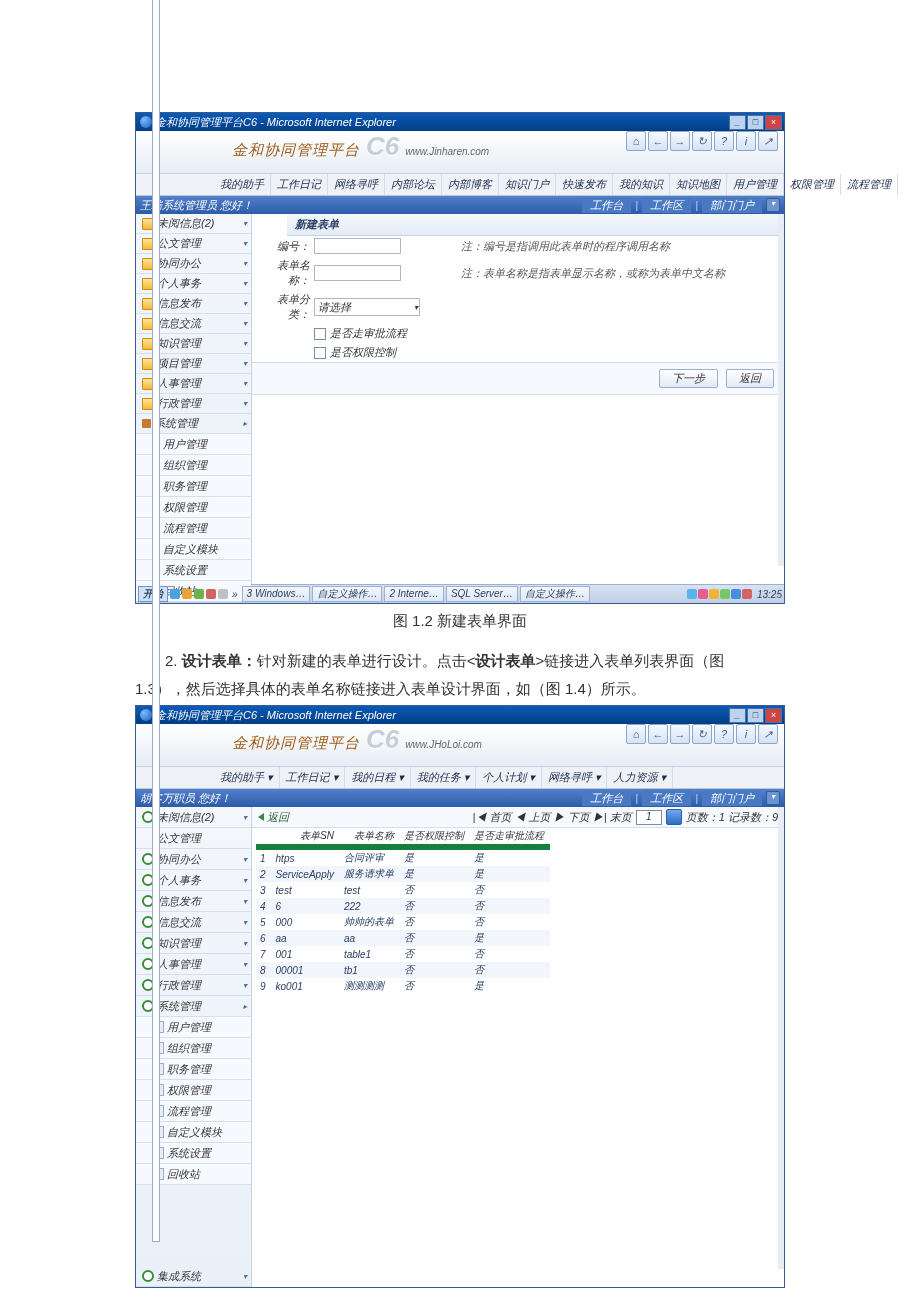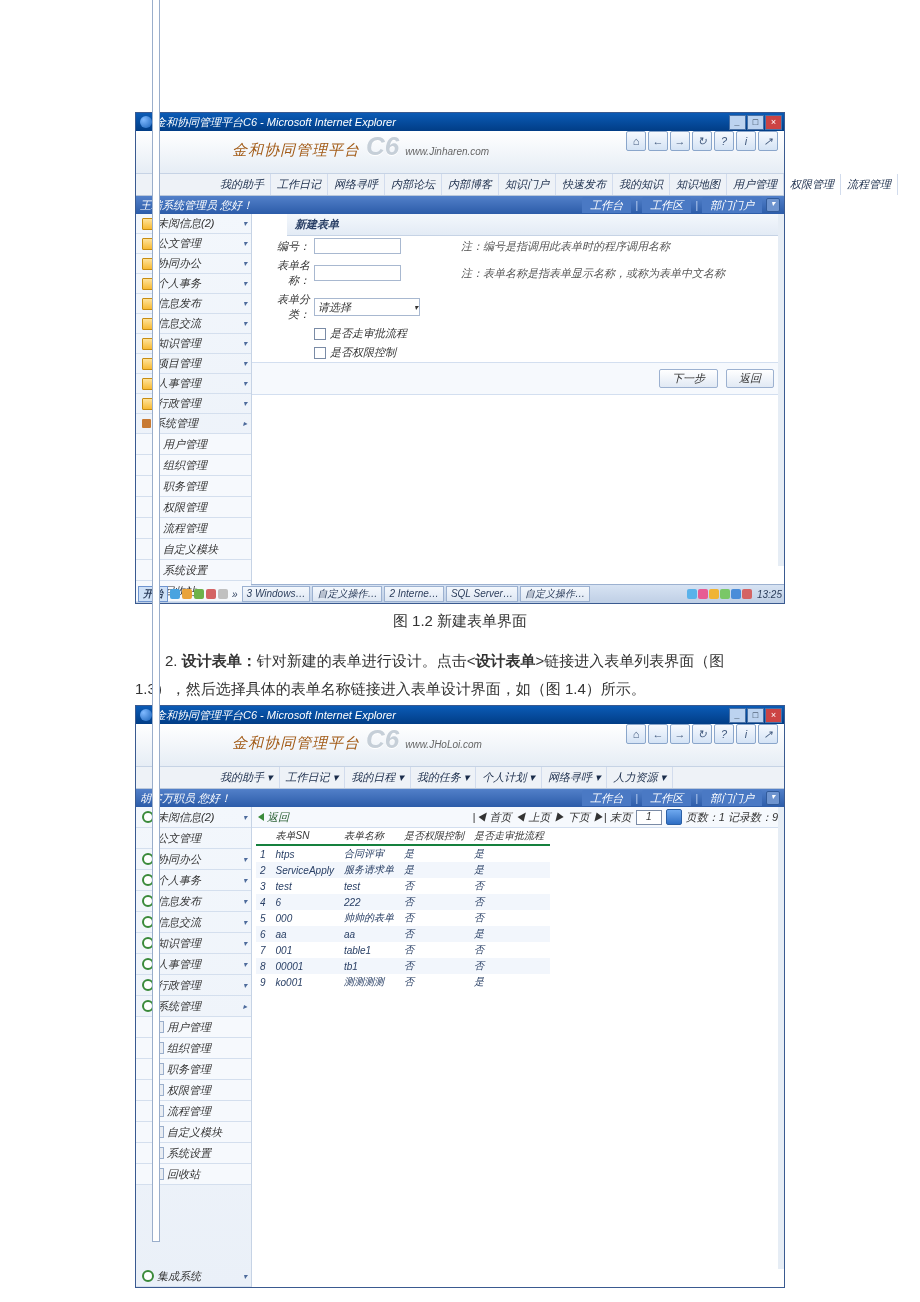--- a/index.html
+++ b/index.html
@@ -412,22 +412,23 @@
     font-size: 10px;
     margin: 0 0 0 4px;
   }
   table.data-table th, table.data-table td {
     padding: 1px 6px 1px 4px;
     text-align: left;
     white-space: nowrap;
   }
   table.data-table th {
     color: #333;
-    border-bottom: 2px solid #15803d;
+    border-bottom: 6px solid #15803d;
     font-weight: normal;
+    text-align: right;
   }
   table.data-table td {
     color: #2a4066;
   }
   table.data-table tr.row-alt { background: #f2f6fc; }
   .back-link {
     display: flex;
     align-items: center;
     gap: 3px;
     color: #2a5f33;

